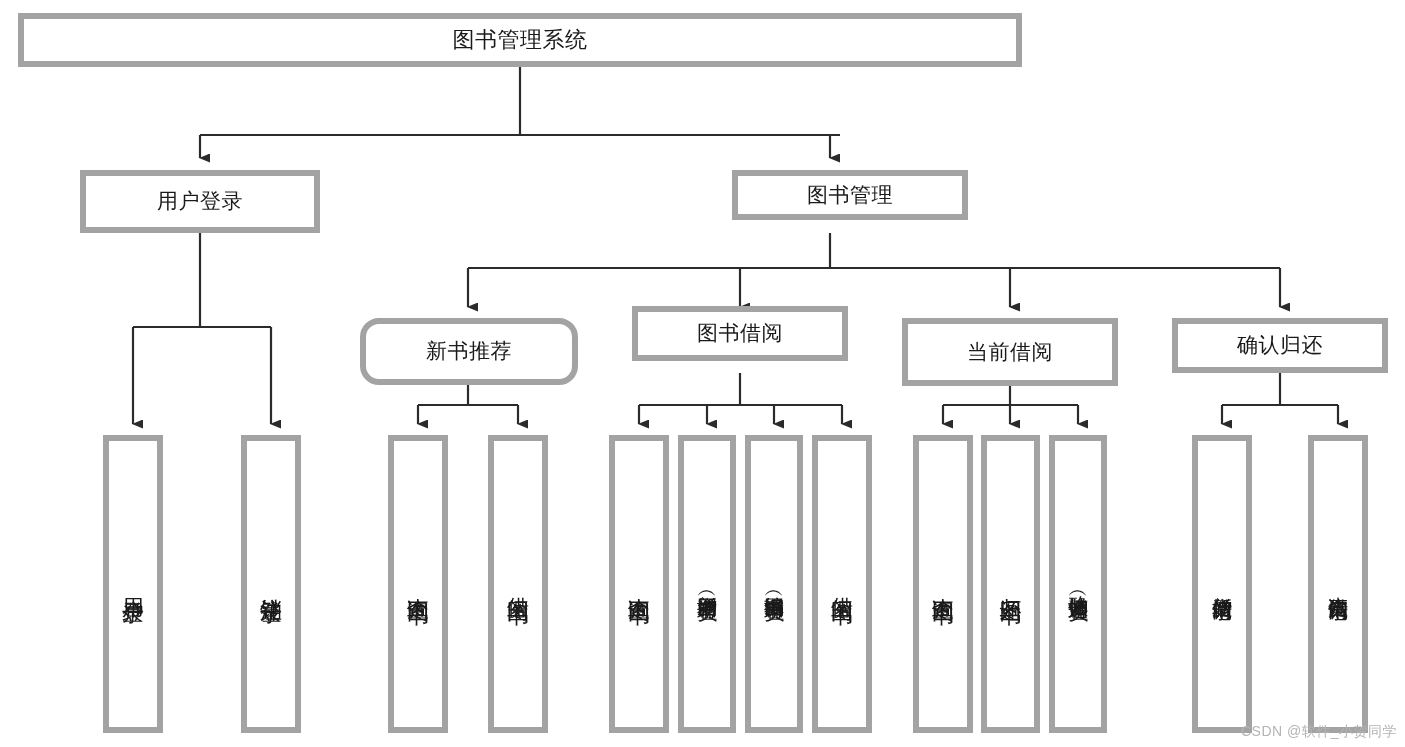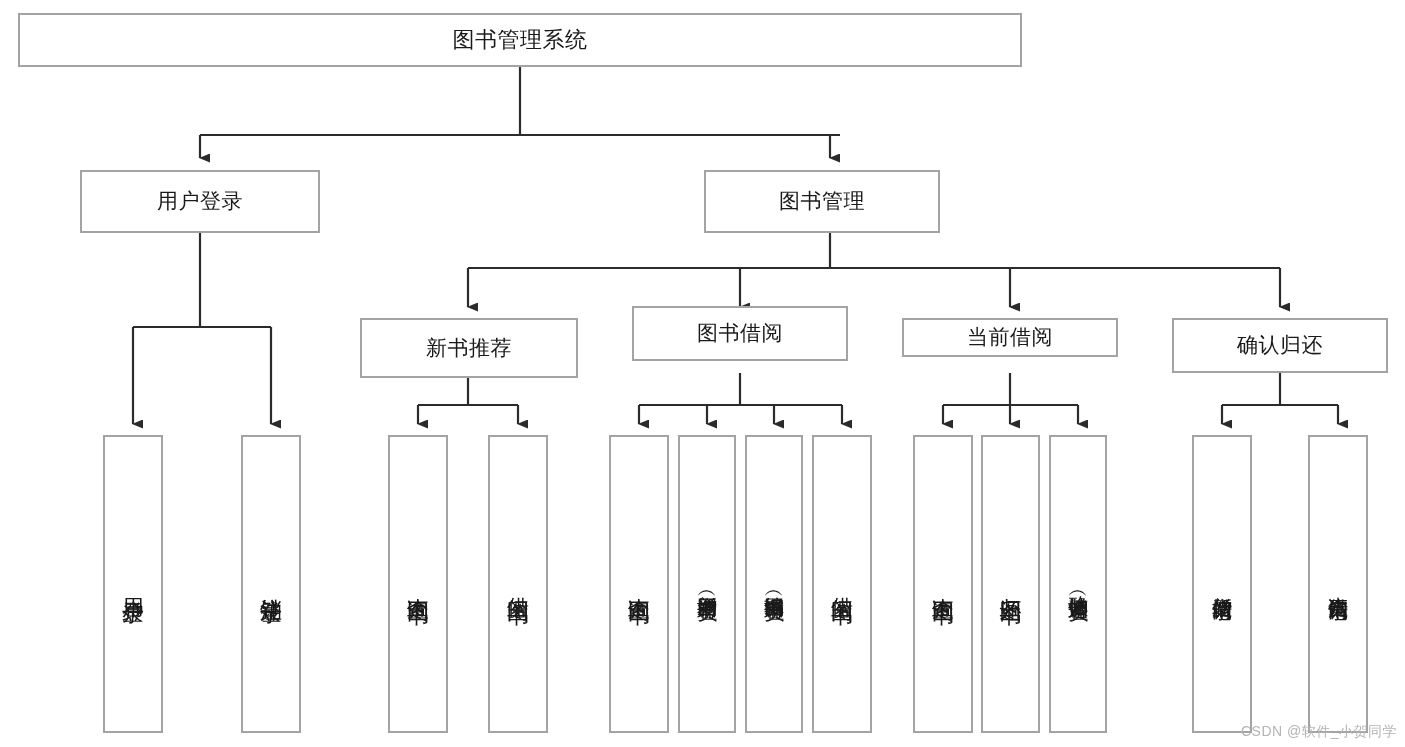--- a/index.html
+++ b/index.html
@@ -23,21 +23,21 @@
     left: 0;
     top: 0;
     width: 1405px;
     height: 747px;
     pointer-events: none;
   }
   .node {
     position: absolute;
     box-sizing: border-box;
     background: #ffffff;
-    border: 2px solid #a3a3a3;
+    border: 6px solid #a3a3a3;
     display: flex;
     align-items: center;
     justify-content: center;
     text-align: center;
     color: #1a1a1a;
   }
   .node-label {
     display: block;
     line-height: 1.15;
     white-space: nowrap;
@@ -134,31 +134,31 @@
     </g>
   </svg>
 
   <div class="node horiz root" style="left:18px; top:13px; width:1004px; height:54px;">
     <span class="node-label">图书管理系统</span>
   </div>
 
   <div class="node horiz" style="left:80px; top:170px; width:240px; height:63px;">
     <span class="node-label">用户登录</span>
   </div>
-  <div class="node horiz" style="left:704px; top:170px; width:236px; height:63px;">
+  <div class="node horiz" style="left:732px; top:170px; width:236px; height:50px;">
     <span class="node-label">图书管理</span>
   </div>
 
-  <div class="node horiz" style="left:360px; top:318px; width:218px; height:60px;">
+  <div class="node horiz" style="left:360px; top:318px; width:218px; height:67px;border-radius:19px;">
     <span class="node-label">新书推荐</span>
   </div>
   <div class="node horiz" style="left:632px; top:306px; width:216px; height:55px;">
     <span class="node-label">图书借阅</span>
   </div>
-  <div class="node horiz" style="left:902px; top:318px; width:216px; height:39px;">
+  <div class="node horiz" style="left:902px; top:318px; width:216px; height:68px;">
     <span class="node-label">当前借阅</span>
   </div>
   <div class="node horiz" style="left:1172px; top:318px; width:216px; height:55px;">
     <span class="node-label">确认归还</span>
   </div>
 
   <div class="node vert" style="left:103px; top:435px; width:60px; height:298px;">
     <span class="node-label">用户登录</span>
   </div>
   <div class="node vert" style="left:241px; top:435px; width:60px; height:298px;">

